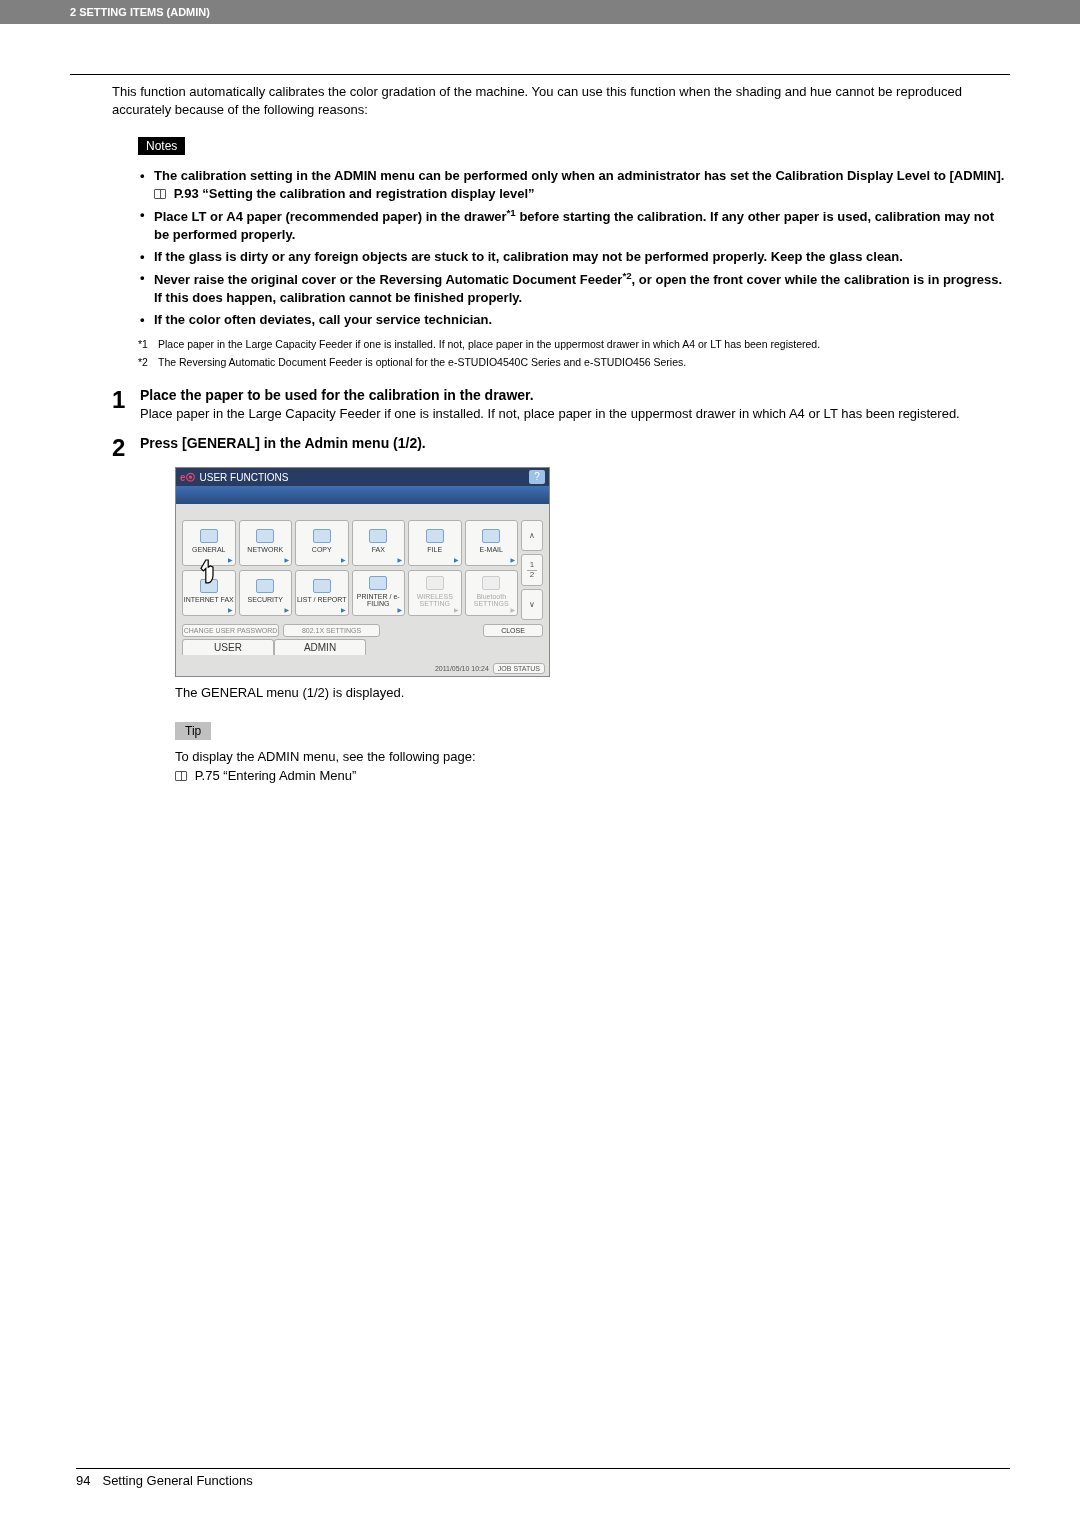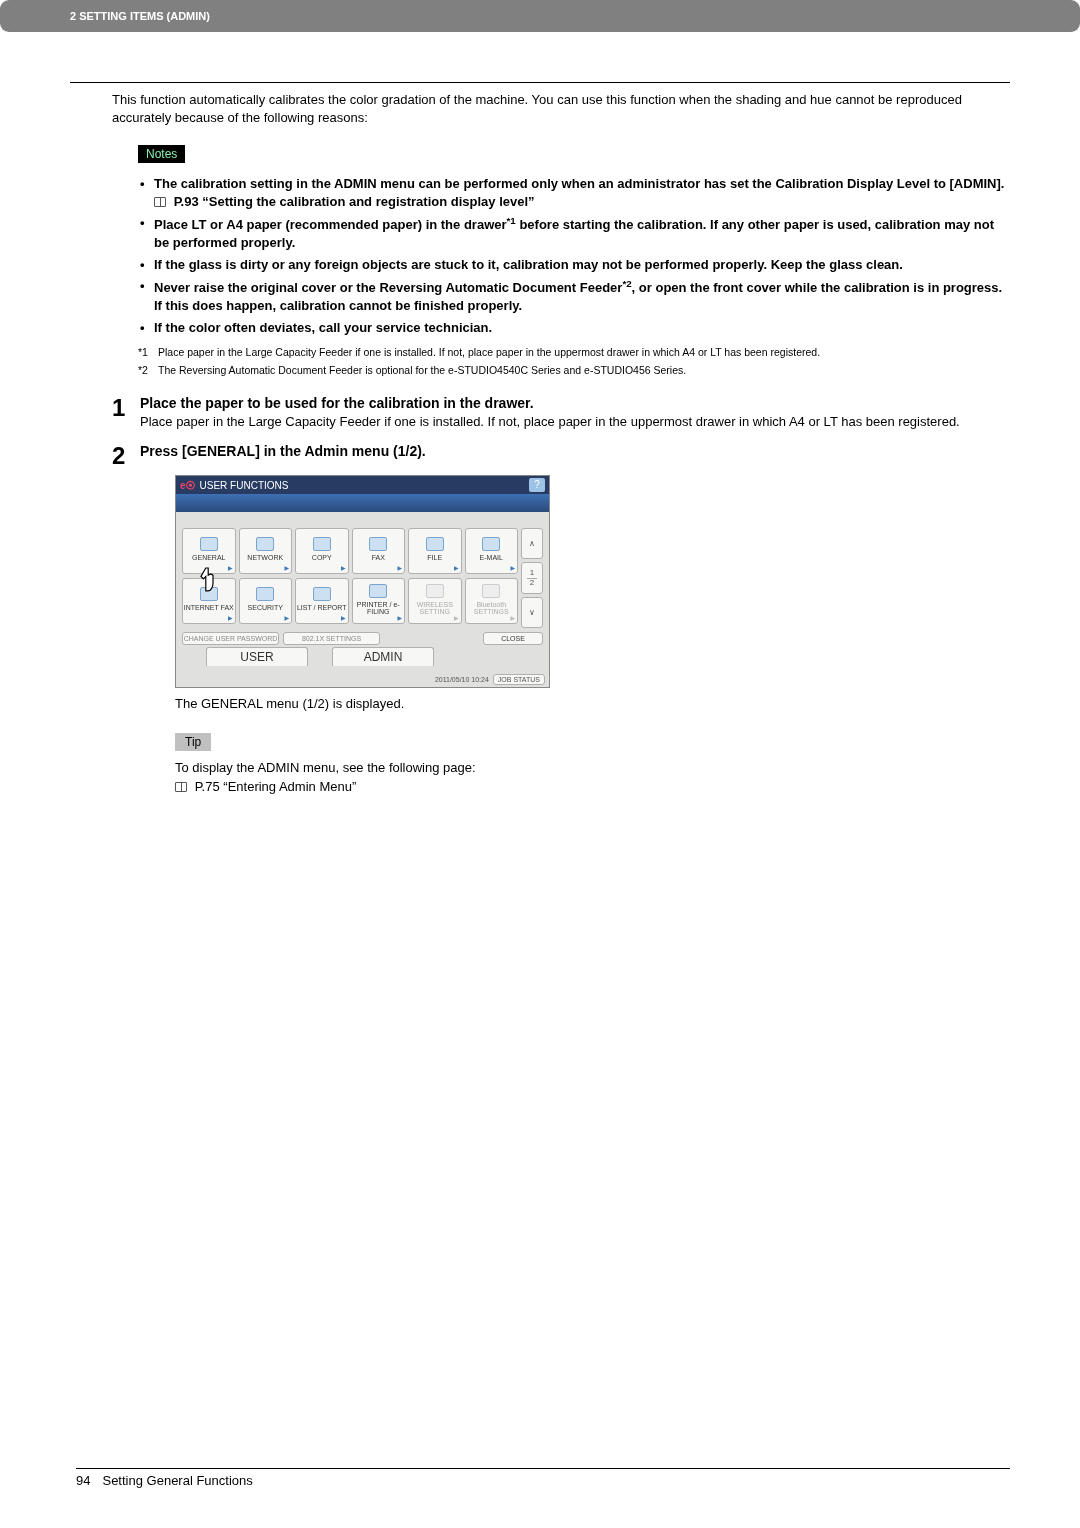--- a/index.html
+++ b/index.html
@@ -7,29 +7,28 @@
     font-family: Arial, Helvetica, sans-serif;
     background: #fff;
     color: #000;
     width: 1080px;
     min-height: 1528px;
     padding: 0;
     position: relative;
   }
   .header-bar {
     background: #808080;
-    height: 32px;
+    height: 24px;
     width: 100%;
     display: flex;
     align-items: center;
     padding-left: 70px;
     color: #fff;
     font-size: 11px;
     font-weight: bold;
-    border-radius: 9px;
   }
   .content {
     padding: 50px 70px 0 70px;
   }
   hr.section-rule {
     border: none;
     border-top: 1.5px solid #000;
     margin-bottom: 8px;
   }
   .section-heading {
@@ -70,21 +69,21 @@
     left: 2px;
     top: 0;
   }
   .notes-box {
     margin-left: 68px;
     margin-bottom: 12px;
   }
   .notes-label {
     display: inline-block;
     background: #000;
-    color: #86efac;
+    color: #ffffff;
     font-size: 12px;
     padding: 2px 8px;
   }
   ul.notes-list {
     list-style: none;
     margin-left: 68px;
     margin-bottom: 10px;
     font-weight: bold;
   }
   ul.notes-list li {
@@ -275,25 +274,24 @@
   .tabs-row {
     display:flex;
     background:#e0e0df;
     padding-top:2px;
   }
   .tabs-row .tab {
     border:1px solid #b0b0b0;
     background:#f7f7f5;
     border-bottom:none;
     padding:2px 0;
-    width: 102px;
+    width: 92px;
     text-align:center;
-    font-size:12px;
+    font-size:10px;
     border-radius:3px 3px 0 0;
-    margin-left:24px;
   }
   .screen-bottom {
     background:#e0e0df;
     display:flex;
     justify-content:flex-end;
     align-items:center;
     padding:2px 4px;
     font-size:7px;
     color:#555;
     gap:4px;

